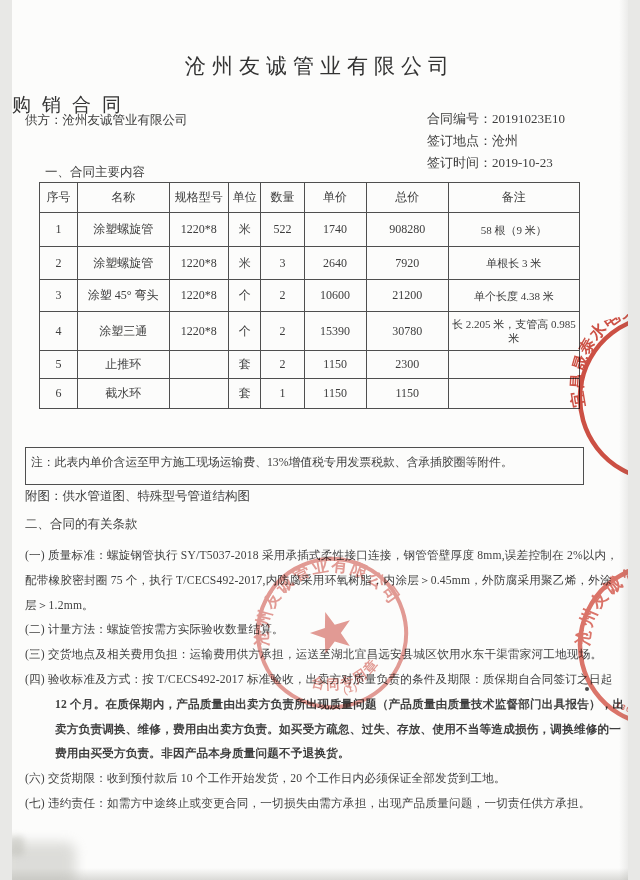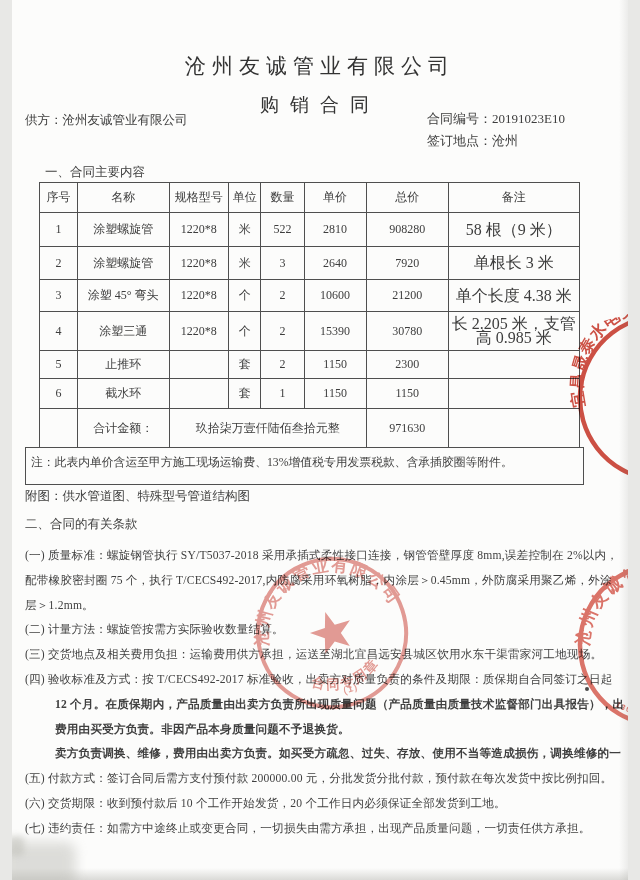--- a/index.html
+++ b/index.html
@@ -4,38 +4,38 @@
 <style>
   html,body{margin:0;padding:0;background:#e8e8e6;}
   .page{
     position:relative;width:616px;height:880px;margin:0 auto;
     background:#fcfcfb;overflow:hidden;
     font-family:"Liberation Serif", serif;color:#3d3d3d;
   }
   
   .doc-company{position:absolute;top:52px;left:0;width:100%;text-align:center;
     font-size:21px;letter-spacing:6px;color:#333;}
-  .doc-title{position:absolute;top:92px;left:0;width:100%;text-align:center;
+  .doc-title{position:absolute;top:92px;left:0;width:100%;
     font-size:19px;letter-spacing:11px;color:#333;}
   .meta-left-supplier{position:absolute;left:13px;top:112px;font-size:12.5px;}
   .meta-left-buyer{position:absolute;left:13px;top:150px;font-size:12.5px;}
   .meta-right{position:absolute;left:415px;top:108px;font-size:13px;line-height:22px;}
   .section-label{position:absolute;left:13px;font-size:12.5px;}
   .sec1{top:164px;margin-left:20px;}
   .sec2{top:516px;font-family:Liberation Mono, monospace;}
   .attachment-line{position:absolute;left:13px;top:488px;font-size:12.5px;}
   
   table.main{position:absolute;left:27px;top:182px;width:541px;
     border-collapse:collapse;table-layout:fixed;font-size:12px;color:#3d3d3d;padding-left:32px;}
   table.main th,table.main td{border:1px solid #4f4f4f;text-align:center;
     padding:0 2px;font-weight:normal;overflow:hidden;}
   table.main thead tr{height:30px;}
   .r0{height:34px}.r1{height:33px}.r2{height:32px}.r3{height:39px}
   .r4{height:28px}.r5{height:30px}.rt{height:39px}
-  td.remark{font-size:16px;line-height:14px;margin-left:24px;}
+  td.remark{font-size:11px;line-height:14px;margin-left:24px;}
   
   .note-box{position:absolute;left:13px;top:447px;width:549px;height:29px;
     border:1px solid #4f4f4f;font-size:11.8px;padding:7px 3px 0 5px;background:transparent;}
   
   .clauses{position:absolute;left:13px;top:544px;width:614px;font-size:11.6px;color:#3f3f3f;}
   .clause-line{height:24.8px;line-height:24.8px;white-space:nowrap;letter-spacing:.2px;}
   .clause-line.hang{padding-left:30px;font-weight:bold;}
   
   .stamp{position:absolute;mix-blend-mode:multiply;pointer-events:none;}
   .stamp text{font-family:"Liberation Sans",sans-serif;font-weight:bold;}
@@ -61,20 +61,21 @@
 
   <div class="doc-company">沧州友诚管业有限公司</div>
   <div class="doc-title">购销合同</div>
 
   <div class="meta-left-supplier">
     <span>供方：</span><span>沧州友诚管业有限公司</span>
   </div>
   <div class="meta-right">
     <div><span>合同编号：</span><span>20191023E10</span></div>
     <div><span>签订地点：</span><span>沧州</span></div>
+    <div><span>签订时间：</span><span>2019-10-23</span></div>
   </div>
 
   <div class="section-label sec1">一、合同主要内容</div>
 
   <table class="main">
     <colgroup>
       <col style="width:7%">
         <col style="width:17%">
         <col style="width:11%">
         <col style="width:6%">
@@ -95,21 +96,21 @@
         <th>备注</th>
       </tr>
     </thead>
     <tbody>
       <tr class="r0">
         <td>1</td>
         <td>涂塑螺旋管</td>
         <td>1220*8</td>
         <td>米</td>
         <td>522</td>
-        <td>2810</td>
+        <td>1740</td>
         <td>908280</td>
         <td class="remark">58 根（9 米）</td>
       </tr>
       <tr class="r1">
         <td>2</td>
         <td>涂塑螺旋管</td>
         <td>1220*8</td>
         <td>米</td>
         <td>3</td>
         <td>2640</td>
@@ -149,46 +150,38 @@
       <tr class="r5">
         <td>6</td>
         <td>截水环</td>
         <td></td>
         <td>套</td>
         <td>1</td>
         <td>1150</td>
         <td>1150</td>
         <td class="remark"></td>
       </tr>
-      <tr class="rt">
-        <td></td>
-        <td>合计金额：</td>
-        <td colspan="4">玖拾柒万壹仟陆佰叁拾元整</td>
-        <td>971630</td>
-        <td></td>
-      </tr>
     </tbody>
   </table>
 
   <div class="note-box">注：此表内单价含运至甲方施工现场运输费、13%增值税专用发票税款、含承插胶圈等附件。</div>
 
   <div class="attachment-line">附图：供水管道图、特殊型号管道结构图</div>
   <div class="section-label sec2">二、合同的有关条款</div>
 
   <div class="clauses">
     <div class="clause-line">(一) 质量标准：螺旋钢管执行 SY/T5037-2018 采用承插式柔性接口连接，钢管管壁厚度 8mm,误差控制在 2%以内，</div>
     <div class="clause-line">配带橡胶密封圈 75 个，执行 T/CECS492-2017,内防腐采用环氧树脂，内涂层＞0.45mm，外防腐采用聚乙烯，外涂</div>
     <div class="clause-line">层＞1.2mm。</div>
     <div class="clause-line">(二) 计量方法：螺旋管按需方实际验收数量结算。</div>
     <div class="clause-line">(三) 交货地点及相关费用负担：运输费用供方承担，运送至湖北宜昌远安县城区饮用水东干渠雷家河工地现场。</div>
     <div class="clause-line">(四) 验收标准及方式：按 T/CECS492-2017 标准验收，出卖方对质量负责的条件及期限：质保期自合同签订之日起</div>
     <div class="clause-line hang">12 个月。在质保期内，产品质量由出卖方负责所出现质量问题（产品质量由质量技术监督部门出具报告），出</div>
+    <div class="clause-line hang">卖方负责调换、维修，费用由出卖方负责。如买受方疏忽、过失、存放、使用不当等造成损伤，调换维修的一</div>
     <div class="clause-line hang">费用由买受方负责。非因产品本身质量问题不予退换货。</div>
-    <div class="clause-line hang">卖方负责调换、维修，费用由出卖方负责。如买受方疏忽、过失、存放、使用不当等造成损伤，调换维修的一</div>
-    <div class="clause-line">(五) 付款方式：签订合同后需方支付预付款 200000.00 元，分批发货分批付款，预付款在每次发货中按比例扣回。</div>
     <div class="clause-line">(六) 交货期限：收到预付款后 10 个工作开始发货，20 个工作日内必须保证全部发货到工地。</div>
     <div class="clause-line">(七) 违约责任：如需方中途终止或变更合同，一切损失由需方承担，出现产品质量问题，一切责任供方承担。</div>
   </div>
 
   <svg class="stamp stamp-mid" width="160" height="160" viewBox="0 0 160 160">
     <defs>
       <path id="midTop" d="M 14,84 A 66,66 0 1 1 146,84" fill="none"></path>
       <path id="midBot" d="M 34,112 A 56,56 0 0 0 126,112" fill="none"></path>
     </defs>
     <circle cx="80" cy="80" r="74" fill="none" stroke="currentColor" stroke-width="4"></circle>

